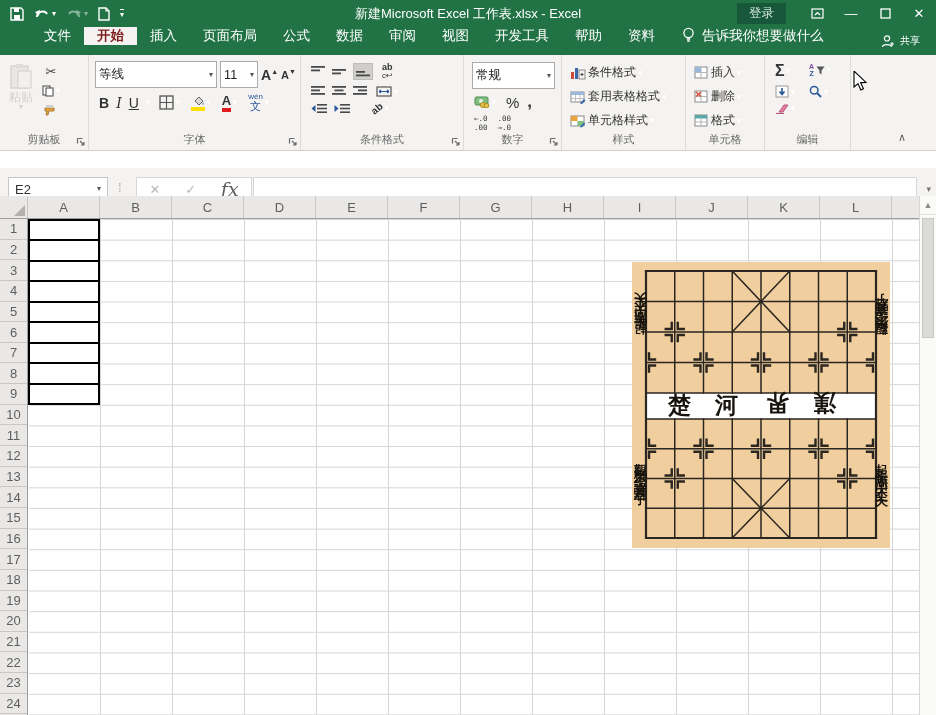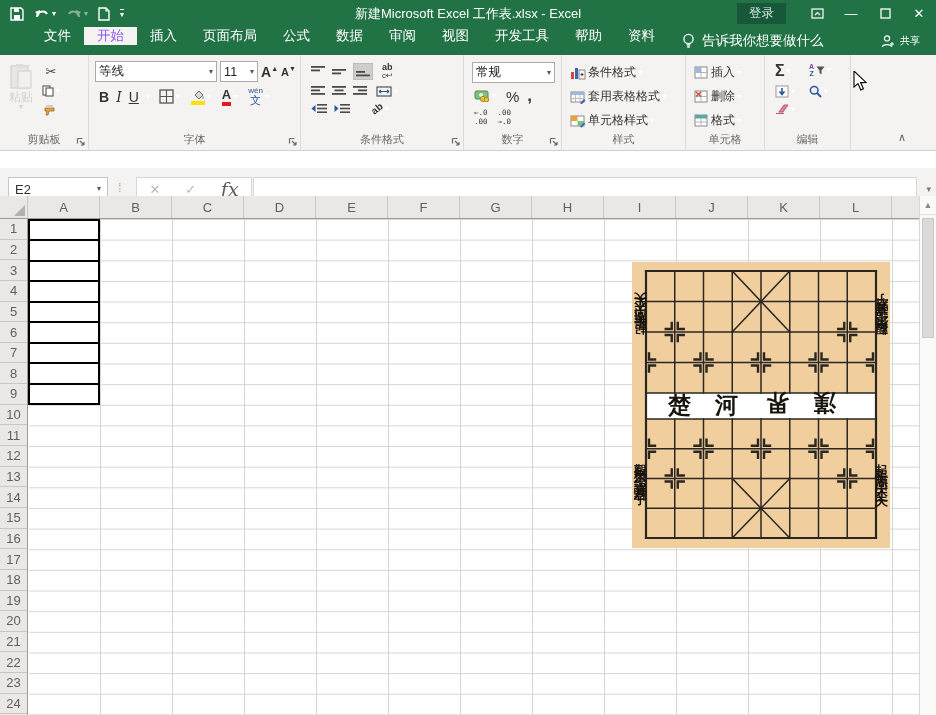--- a/index.html
+++ b/index.html
@@ -20,35 +20,35 @@
   .title-right { margin-left:auto; display:flex; align-items:center; height:100%; }
   .signin { background:#17573a; color:#d9e9e0; font-size:12.5px; height:21px; padding:0 12px;
             display:flex; align-items:center; margin-right:14px; }
   .winbtn { width:34px; height:100%; display:flex; align-items:center; justify-content:center;
             color:#fff; font-size:13px; }
 
   
   .tabrow { position:absolute; left:0; top:27px; width:936px; height:28px; background:#217346;
             display:flex; align-items:stretch; color:#fff; }
   .tab { padding:0 13px; display:flex; align-items:center; font-size:13.5px; white-space:nowrap; }
-  .tab.active { background:#f4f3f1; color:#8b5cf6; font-weight:normal; }
-  .tellme { display:flex; align-items:center; gap:7px; margin-left:14px; font-size:13.5px; }
+  .tab.active { background:#f4f3f1; color:#7f1d1d; font-weight:bold; }
+  .tellme { display:flex; gap:7px; margin-left:14px; font-size:13.5px; }
   .share { margin-left:auto; display:flex; align-items:center; gap:5px; padding-right:16px; font-size:10px; }
 
   
   .ribbon { position:absolute; left:0; top:55px; width:936px; height:96px; background:#f4f3f1;
             border-bottom:1px solid #d2cfcc; display:flex; }
   .rgroup { position:relative; border-right:1px solid #dddbd8; height:100%; padding-top:4px; }
   .rlabel { position:absolute; bottom:3px; left:0; right:0; text-align:center; font-size:11px; color:#696969; }
   .launcher { position:absolute; right:2px; bottom:3px; }
   .rbody { display:flex; }
   .smallbtn { display:flex; align-items:center; gap:2px; padding:1px 2px; }
   .sel { background:#cfcecd; border:1px solid #bdbcbb; }
   .combo { background:#fff; border:1px solid #ababab; display:flex; align-items:center;
-           height:21px; font-size:12.5px; padding:0 3px; color:#222; }
+           height:27px; font-size:12.5px; padding:0 3px; color:#222; }
   .combo .caret { color:#555; margin-left:auto; }
   .ai { display:block; fill:#4a4a4a; }
   .ribbon-tail { flex:1; position:relative; }
   .collapse { position:absolute; right:30px; bottom:6px; color:#5f5f5f; font-size:11px; }
 
   .bigA { font-size:14px; font-weight:bold; color:#333; line-height:1; }
   .stack { display:flex; flex-direction:column; align-items:center; line-height:1; }
   .u-red { border-bottom:4px solid #e21c1c; padding-bottom:1px; }
   .u-yel { border-bottom:4px solid #ffe000; padding-bottom:1px; }
   .fmt-txt { font-size:13px; color:#333; }

